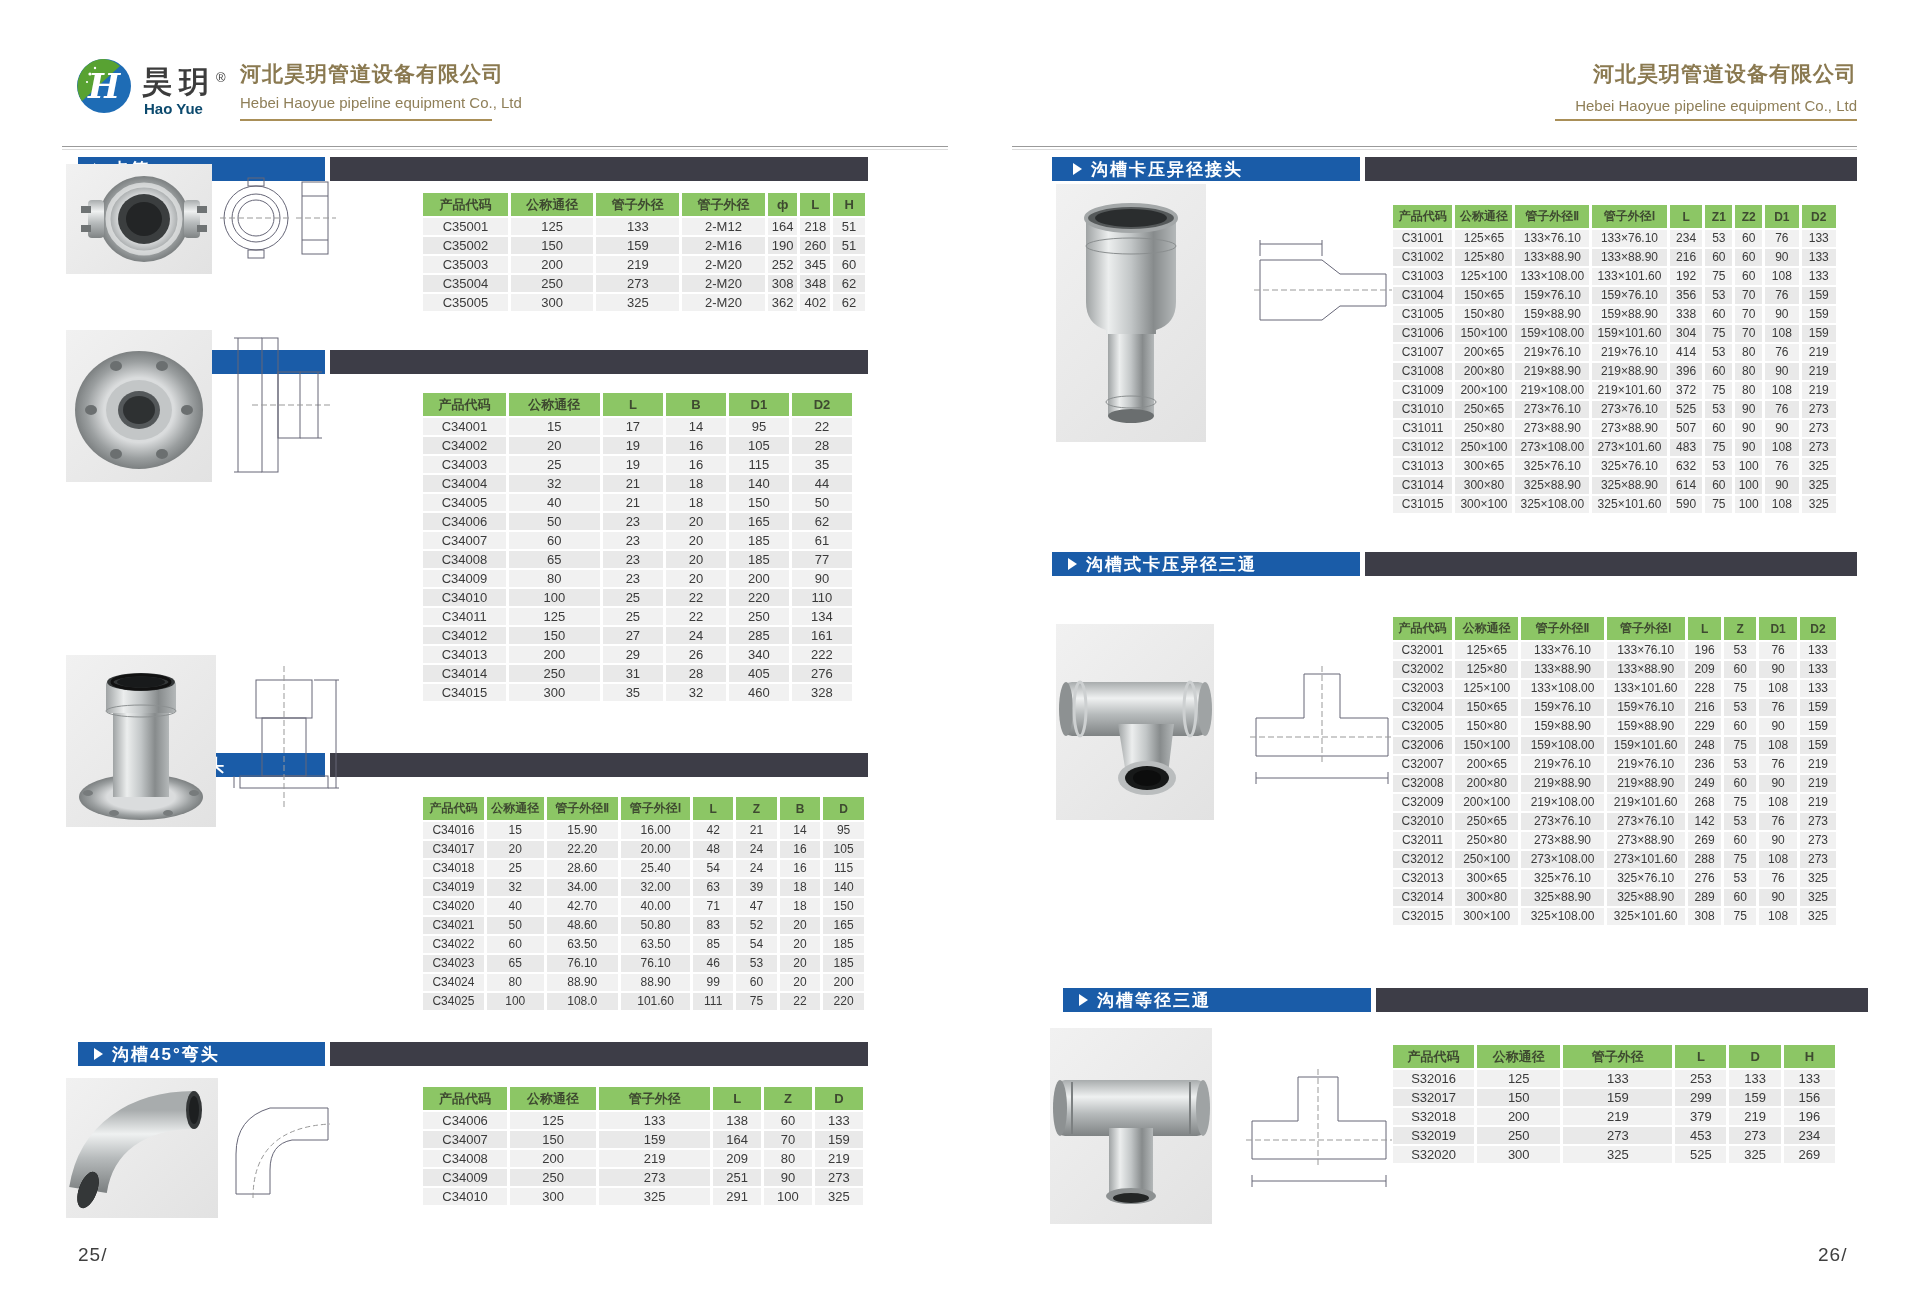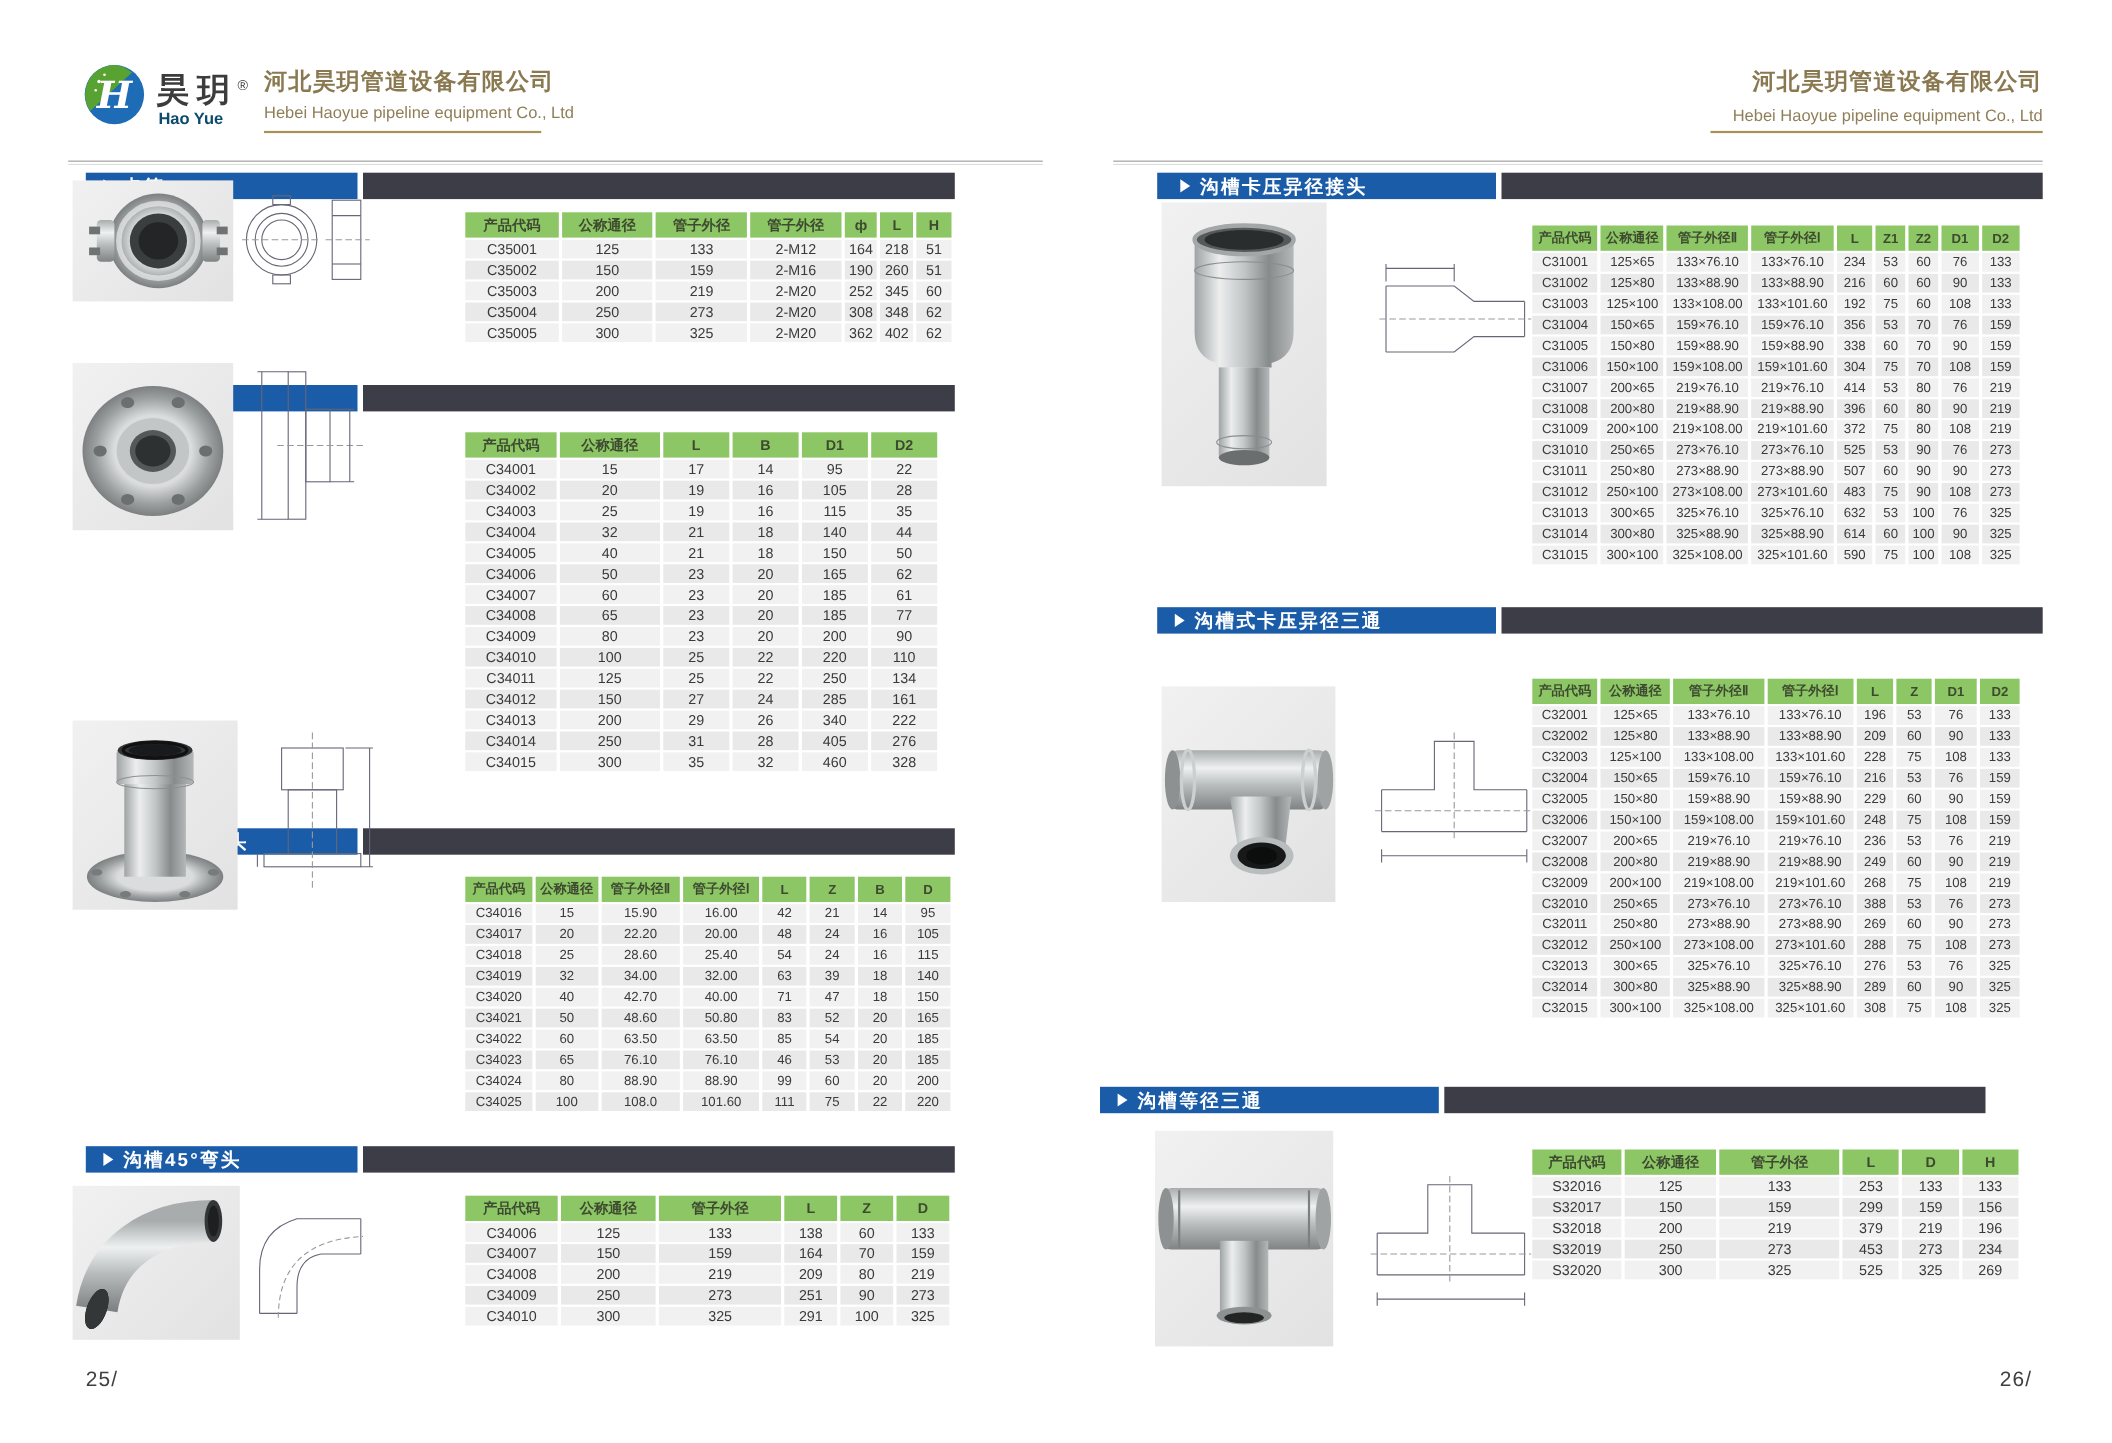--- a/index.html
+++ b/index.html
@@ -1021,21 +1021,21 @@
             <td>268</td>
             <td>75</td>
             <td>108</td>
             <td>219</td>
           </tr>
           <tr>
             <td>C32010</td>
             <td>250×65</td>
             <td>273×76.10</td>
             <td>273×76.10</td>
-            <td>388</td>
+            <td>142</td>
             <td>53</td>
             <td>76</td>
             <td>273</td>
           </tr>
           <tr>
             <td>C32011</td>
             <td>250×80</td>
             <td>273×88.90</td>
             <td>273×88.90</td>
             <td>269</td>
@@ -1080,21 +1080,21 @@
             <td>325×101.60</td>
             <td>308</td>
             <td>75</td>
             <td>108</td>
             <td>325</td>
           </tr>
         </tbody>
       </table>
     </div>
 
-  <div class="secbar" style="left:1000px;top:988px;">
+  <div class="secbar" style="left:1063px;top:988px;">
     <div class="secblue" style="width:308px;">
       <span class="tri"></span>
       <span>沟槽等径三通</span>
     </div>
     <div class="secdark" style="width:492px;"></div>
   </div>
   <div class="abs photo" style="left:1050px;top:1028px;width:162px;height:196px;">
     <svg width="162" height="196" viewBox="0 0 162 196">
       <rect x="6" y="52" width="150" height="56" rx="9" fill="url(#mh)"></rect>
       <ellipse cx="10" cy="80" rx="7" ry="28" fill="#8d9192"></ellipse>

